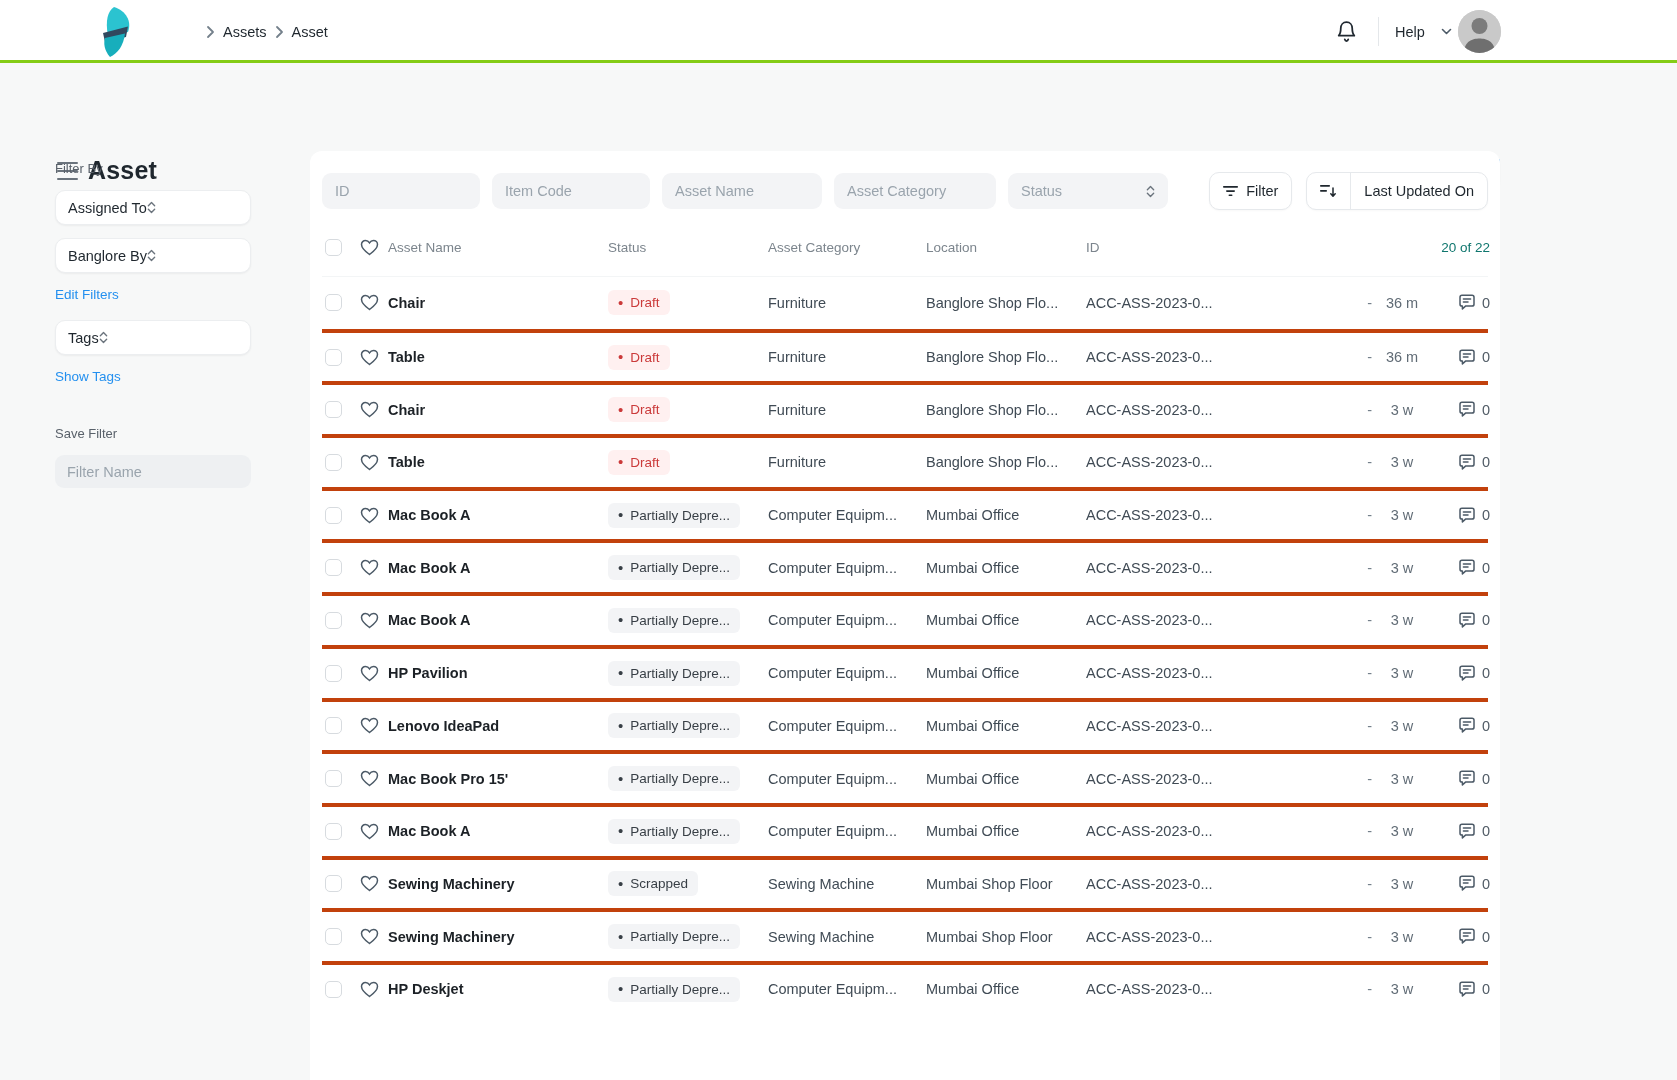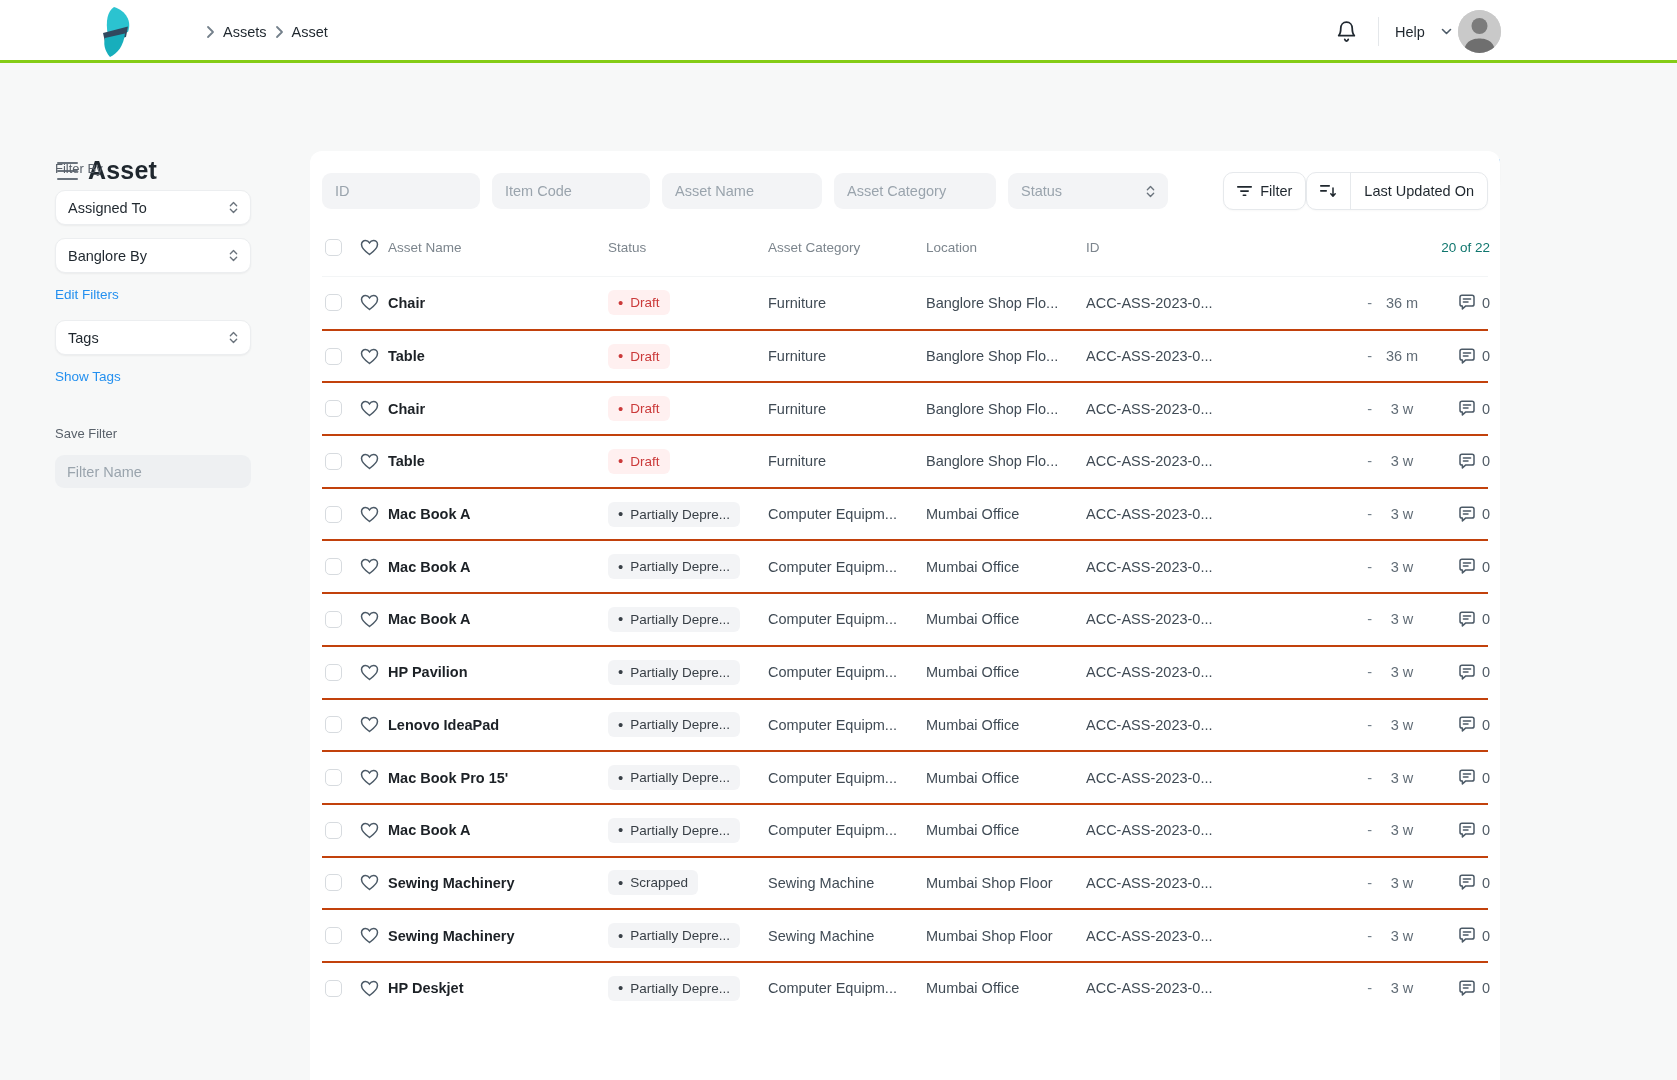--- a/index.html
+++ b/index.html
@@ -56,21 +56,21 @@
   }
   .btn-icononly { padding:0 11px; }
   .btn-primary { background:#2490ef; border-color:#2490ef; color:#ffffff; font-weight:500; }
 
   
   .sidebar { position:absolute; left:55px; top:151px; width:196px; }
   .side-label { font-size:13px; font-weight:400; color:#59616a; margin:10px 0 14px; }
   .side-select {
     width:196px; height:35px; background:#ffffff; border:1px solid #eceef0;
     border-radius:10px; box-shadow:0 1px 2px rgba(0,0,0,.05);
-    display:flex; align-items:center; justify-content:space-between;
+    display:flex; align-items:center; 
     padding:0 12px; margin-bottom:13px; font-size:14.5px; cursor:pointer;
   }
   .side-link { font-size:13.5px; color:#2490ef; margin:2px 0 16px; cursor:pointer; display:inline-block; }
   .side-input {
     width:196px; height:33px; background:#eef0f2; border:none; border-radius:9px;
     padding:0 12px; font-size:14.5px; color:#1f272e;
     font-family:"Liberation Sans","DejaVu Sans",sans-serif;
   }
   .side-input::placeholder { color:#9aa4ad; }
 
@@ -85,40 +85,40 @@
     padding:0 13px; font-size:14.5px; color:#1f272e;
     font-family:"Liberation Sans","DejaVu Sans",sans-serif;
   }
   .f-input::placeholder { color:#9aa4ad; }
   .f-id { width:158px; } .f-item { width:158px; } .f-name { width:160px; } .f-cat { width:162px; }
   .f-status {
     width:160px; height:36px; background:#f3f4f6; border-radius:9px;
     display:flex; align-items:center; justify-content:space-between;
     padding:0 13px; color:#9aa4ad; font-size:14.5px; cursor:pointer;
   }
-  .filter-actions { margin-left:auto; display:flex; }
+  .filter-actions { margin-left:auto; display:flex; gap:14px; }
   .sort-group {
     height:38px; background:#fff; border:1px solid #e6e9ec; border-radius:10px;
     display:flex; align-items:stretch; box-shadow:0 1px 2px rgba(0,0,0,.03);
   }
   .sort-group .seg { display:flex; align-items:center; padding:0 13px; cursor:pointer; font-size:14.5px; }
   .sort-group .sep { width:1px; background:#e6e9ec; }
 
   
   .grid {
     display:grid;
     grid-template-columns:38px 28px 220px 160px 158px 160px 258px 28px 60px 58px;
     align-items:center;
   }
   .thead { padding:0 12px; height:57px; margin-top:9px; }
   .thead .grid { height:57px; }
   .th { font-size:13.5px; color:#7c858d; }
   .th-count { grid-column:8 / 11; text-align:right; color:#6f7press880; }
   .rows { padding:0 12px; }
-  .row { height:52.7px; border-top:2px solid #c2410c; cursor:pointer; }
+  .row { height:52.7px; border-top:4px solid #c2410c; cursor:pointer; }
   .row:first-child { border-top:1px solid #f3f5f6; }
   .cell { font-size:14.5px; color:#404b55; overflow:hidden; white-space:nowrap; }
   .cell-name { font-weight:700; color:#1c2126; }
   .checkbox {
     width:17px; height:17px; border:1.5px solid #d7dbdf; border-radius:5px;
     background:#fff; margin-left:3px; cursor:pointer;
   }
   .heart { cursor:pointer; }
   .badge {
     display:inline-flex; align-items:center; gap:7px;

